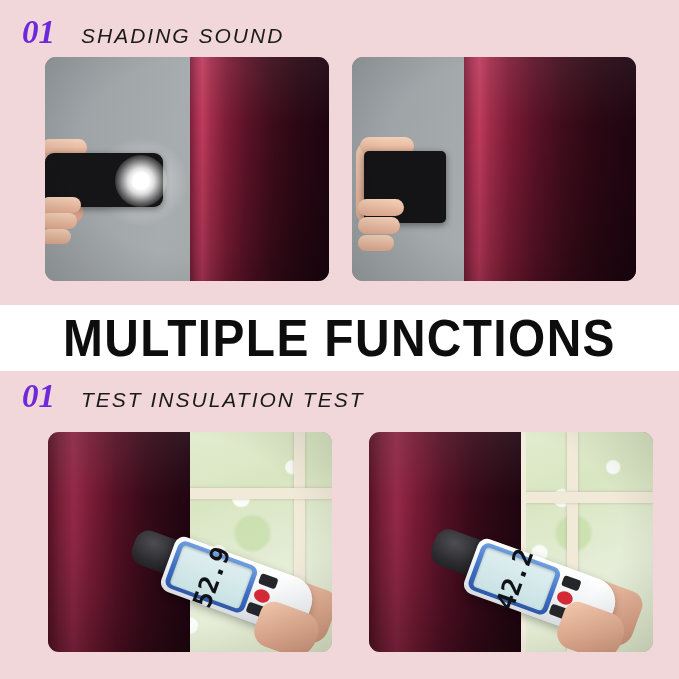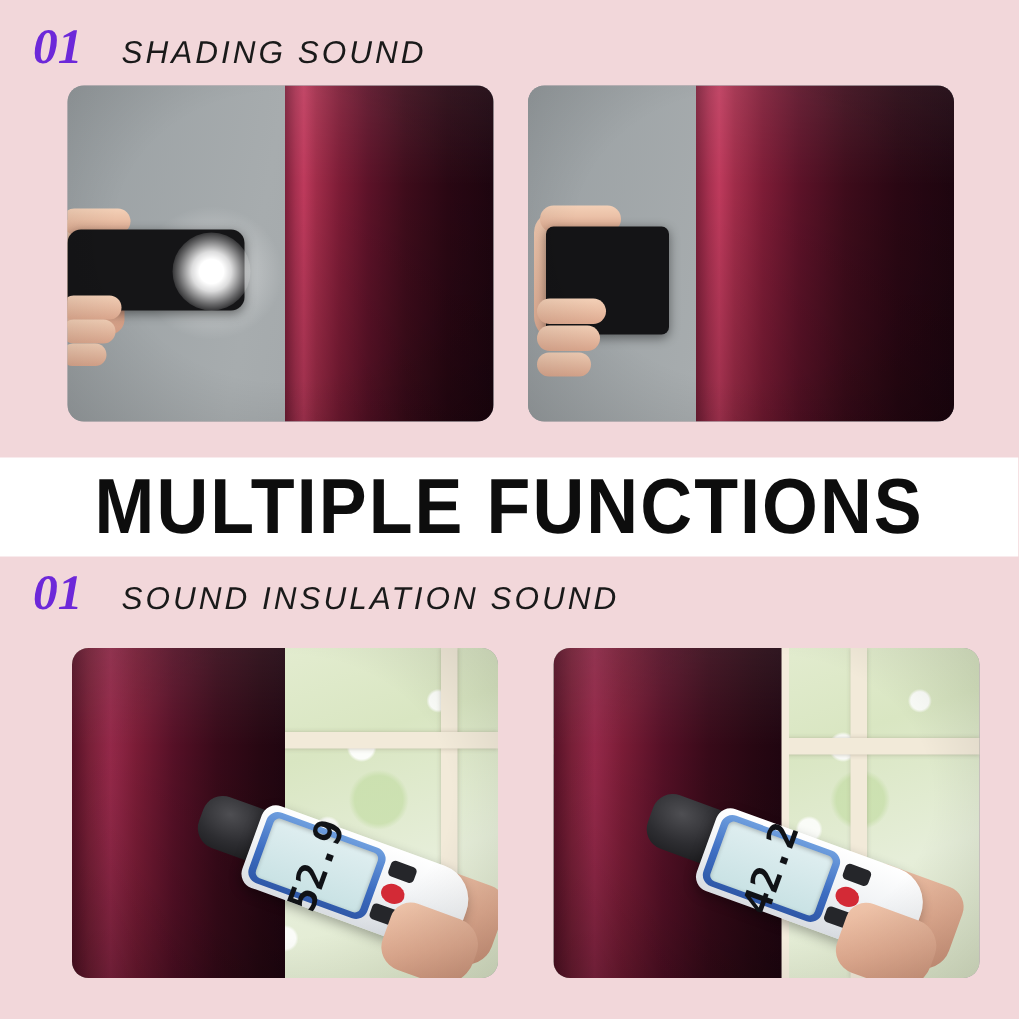--- a/index.html
+++ b/index.html
@@ -235,21 +235,21 @@
     <div class="finger" id="p2-f4"></div>
     <div class="vignette"></div>
   </div>
 
   <div class="banner">
     <div class="banner-text">MULTIPLE FUNCTIONS</div>
   </div>
 
   <div class="sec-head" id="head-02">
     <span class="sec-num">01</span>
-    <span class="sec-title">SOUND INSULATION SOUND</span>
+    <span class="sec-title">TEST INSULATION TEST</span>
   </div>
 
   <div class="panel" id="panel-sound-open">
     <div class="layer foliage"></div>
     <div class="mullion-v" style="left:128px;"></div>
     <div class="mullion-v" style="left:246px;"></div>
     <div class="mullion-h" style="top:56px;"></div>
 
     <div class="layer curtain-soft" style="right:auto;left:0;width:142px;">
       <div class="layer curtain-v"></div>

